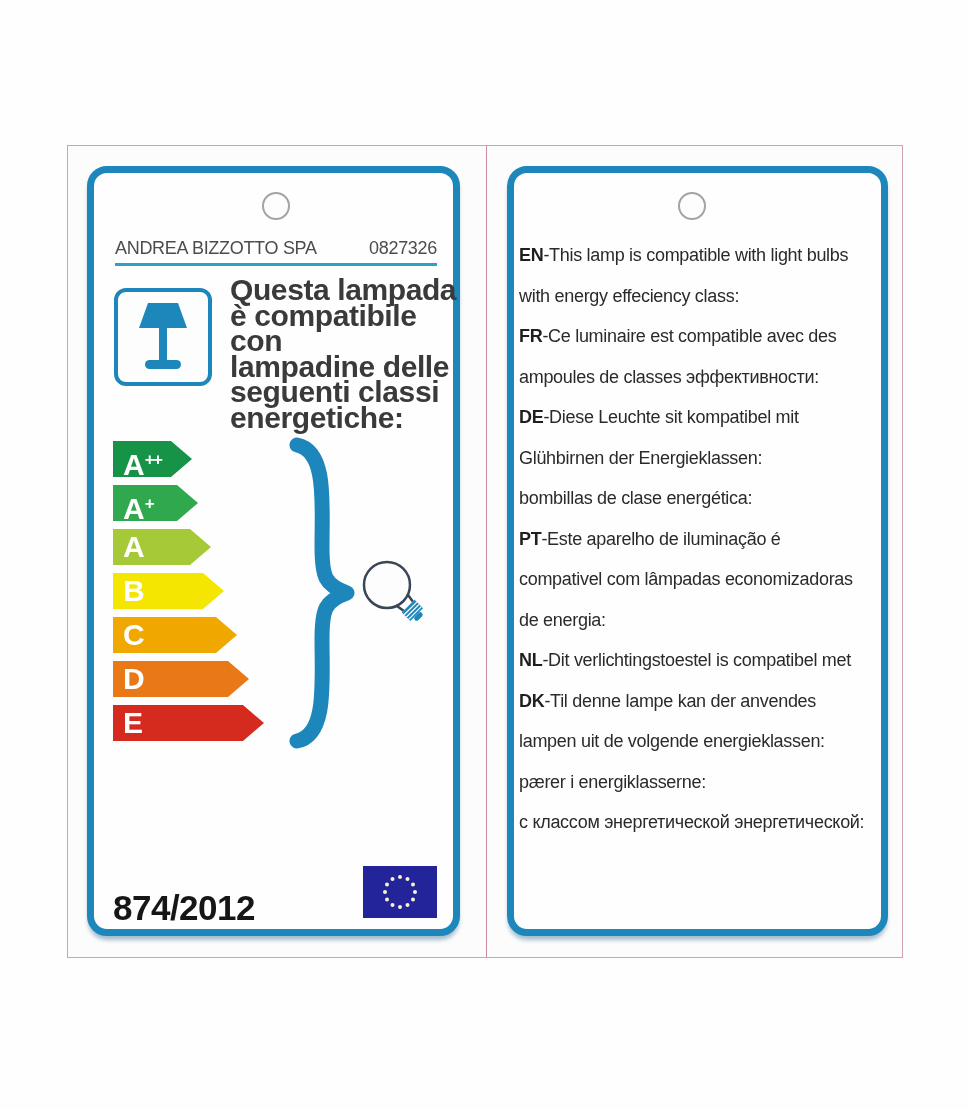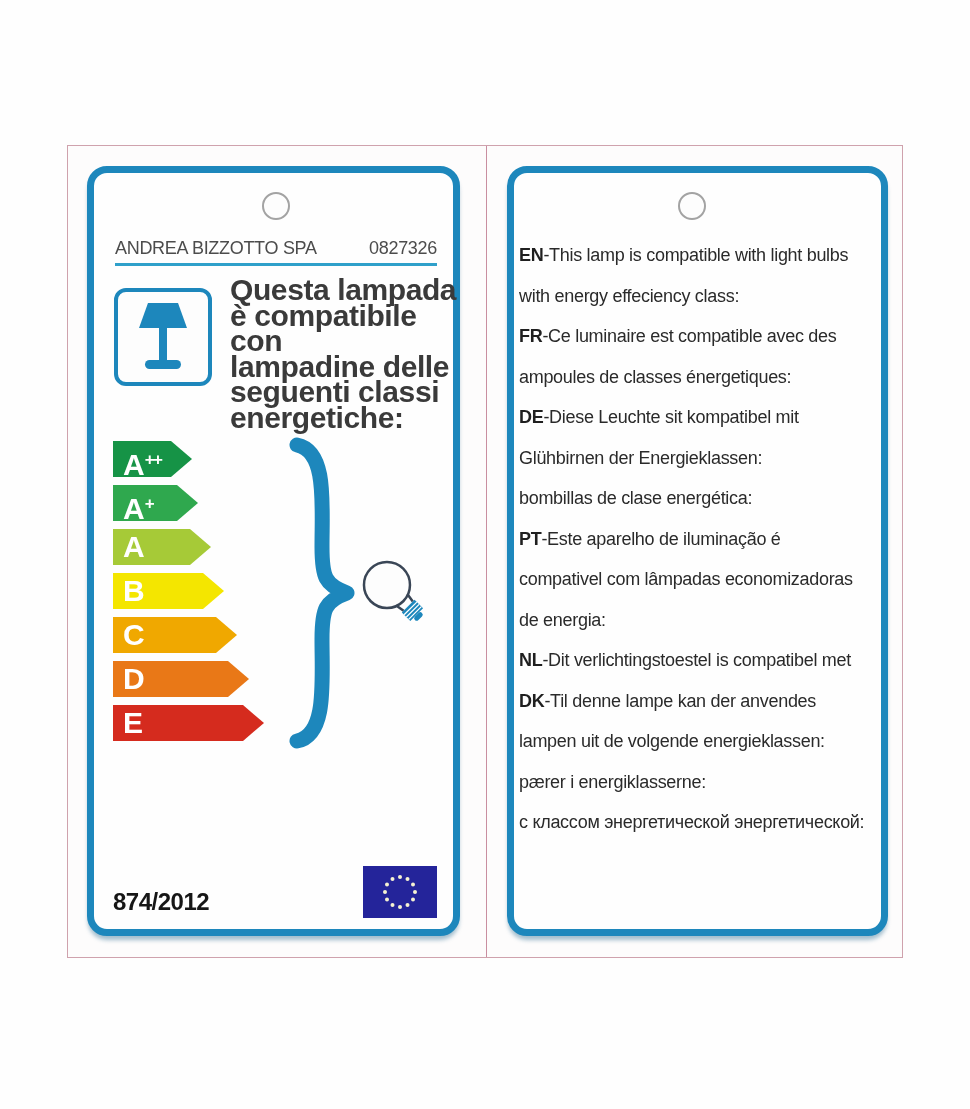--- a/index.html
+++ b/index.html
@@ -60,21 +60,21 @@
     display:block;font-size:30px;font-weight:700;color:#ffffff;
     line-height:35px;padding-left:10px;letter-spacing:-1px;
   }
   .arrow-label sup{
     font-size:17px;font-weight:700;letter-spacing:-1.5px;position:relative;top:1px;left:1px;
   }
   .brace{position:absolute;left:193px;top:264px;}
   .bulb{position:absolute;left:263px;top:379px;}
   .reg{
     position:absolute;left:19px;top:715px;
-    font-size:24px;font-weight:700;color:#161616;letter-spacing:-0.5px;
+    font-size:35px;font-weight:700;color:#161616;letter-spacing:-0.5px;
   }
   .flag{position:absolute;left:269px;top:693px;}
 
   
   .lang-lines{
     position:absolute;left:5px;right:6px;top:62px;
     font-size:18px;color:#2a2a2a;letter-spacing:-0.3px;
   }
   .lang-line{white-space:nowrap;line-height:40.5px;height:40.5px;}
   .lang-line b{font-weight:700;color:#1f1f1f;}
@@ -169,21 +169,21 @@
       </g>
     </svg>
   </section>
 
   <section class="card right">
     <div class="hole"></div>
     <div class="lang-lines">
         <div class="lang-line"><b>EN</b>-This lamp is compatible with light bulbs</div>
         <div class="lang-line">with energy effeciency class:</div>
         <div class="lang-line"><b>FR</b>-Ce luminaire est compatible avec des</div>
-        <div class="lang-line">ampoules de classes énergetiques:</div>
+        <div class="lang-line">ampoules de classes эффективности:</div>
         <div class="lang-line"><b>DE</b>-Diese Leuchte sit kompatibel mit</div>
         <div class="lang-line">Glühbirnen der Energieklassen:</div>
         <div class="lang-line">bombillas de clase energética:</div>
         <div class="lang-line"><b>PT</b>-Este aparelho de iluminação é</div>
         <div class="lang-line">compativel com lâmpadas economizadoras</div>
         <div class="lang-line">de energia:</div>
         <div class="lang-line"><b>NL</b>-Dit verlichtingstoestel is compatibel met</div>
         <div class="lang-line"><b>DK</b>-Til denne lampe kan der anvendes</div>
         <div class="lang-line">lampen uit de volgende energieklassen:</div>
         <div class="lang-line">pærer i energiklasserne:</div>

